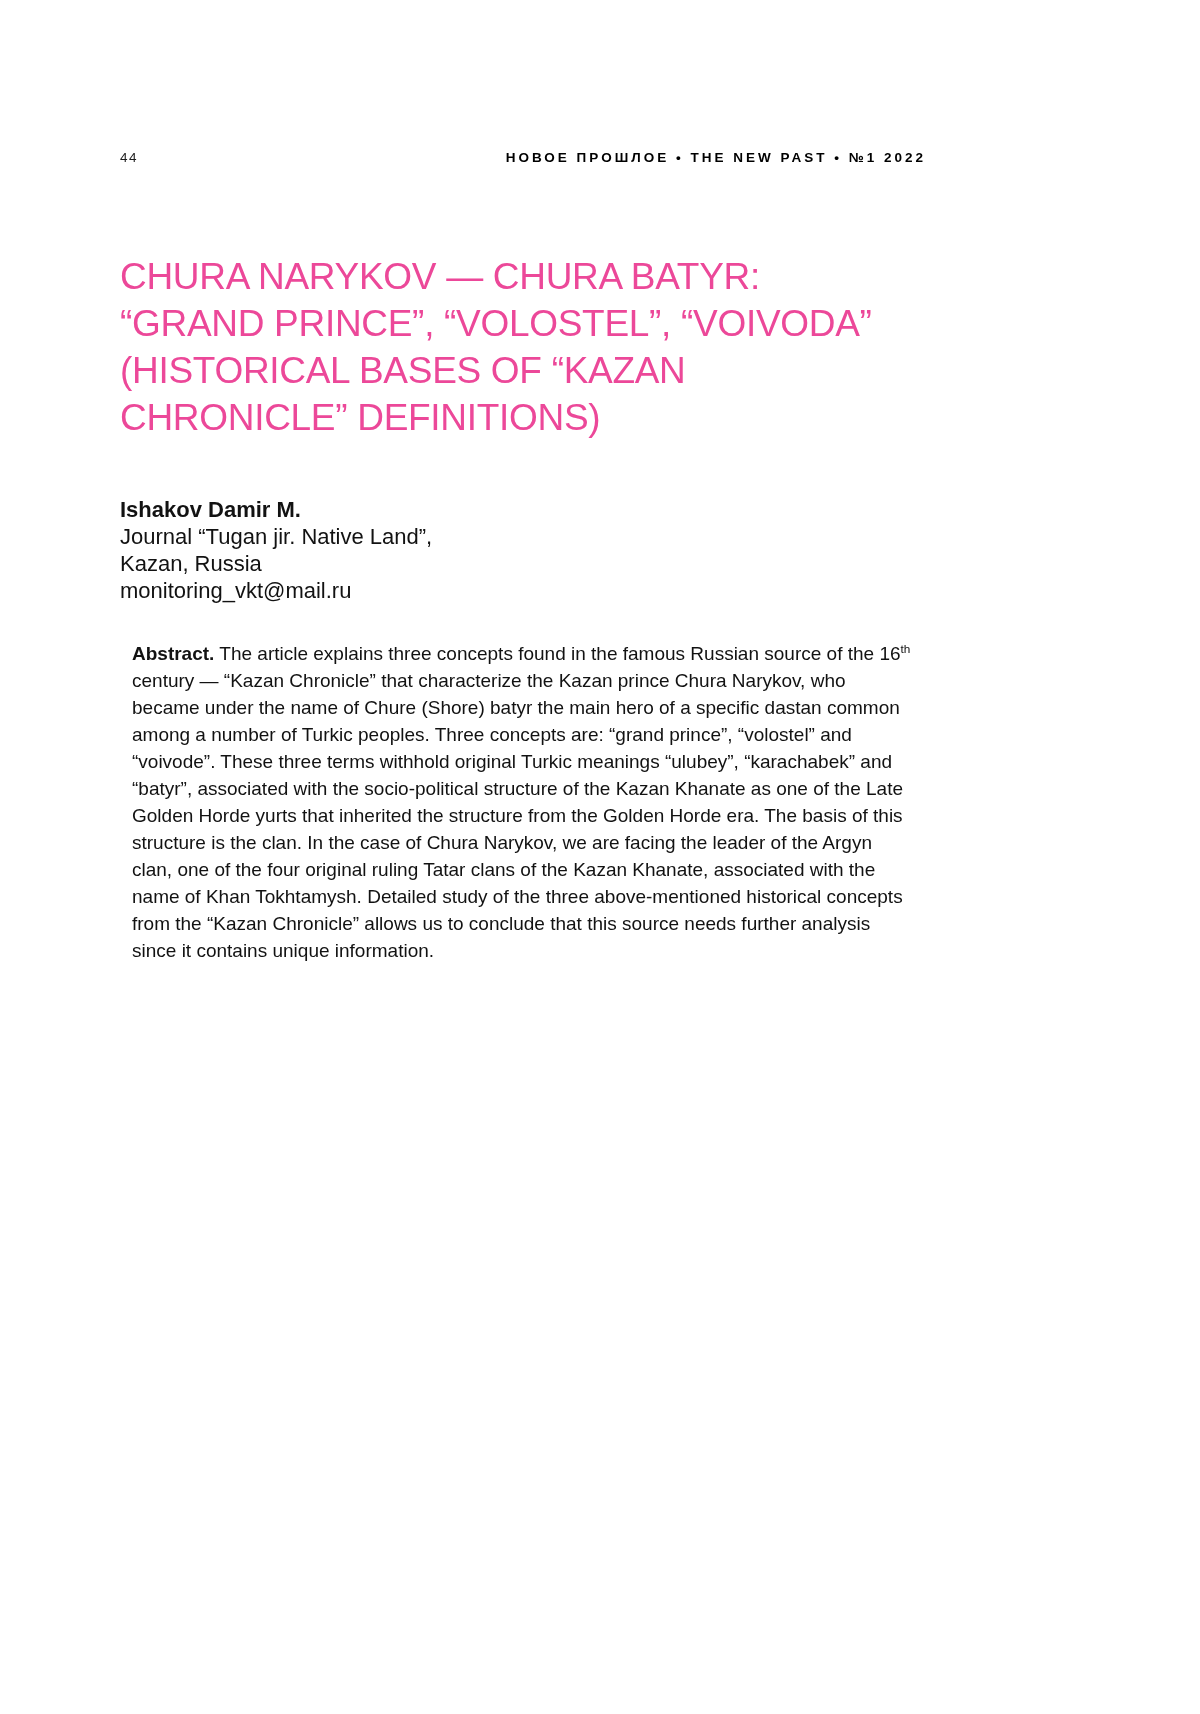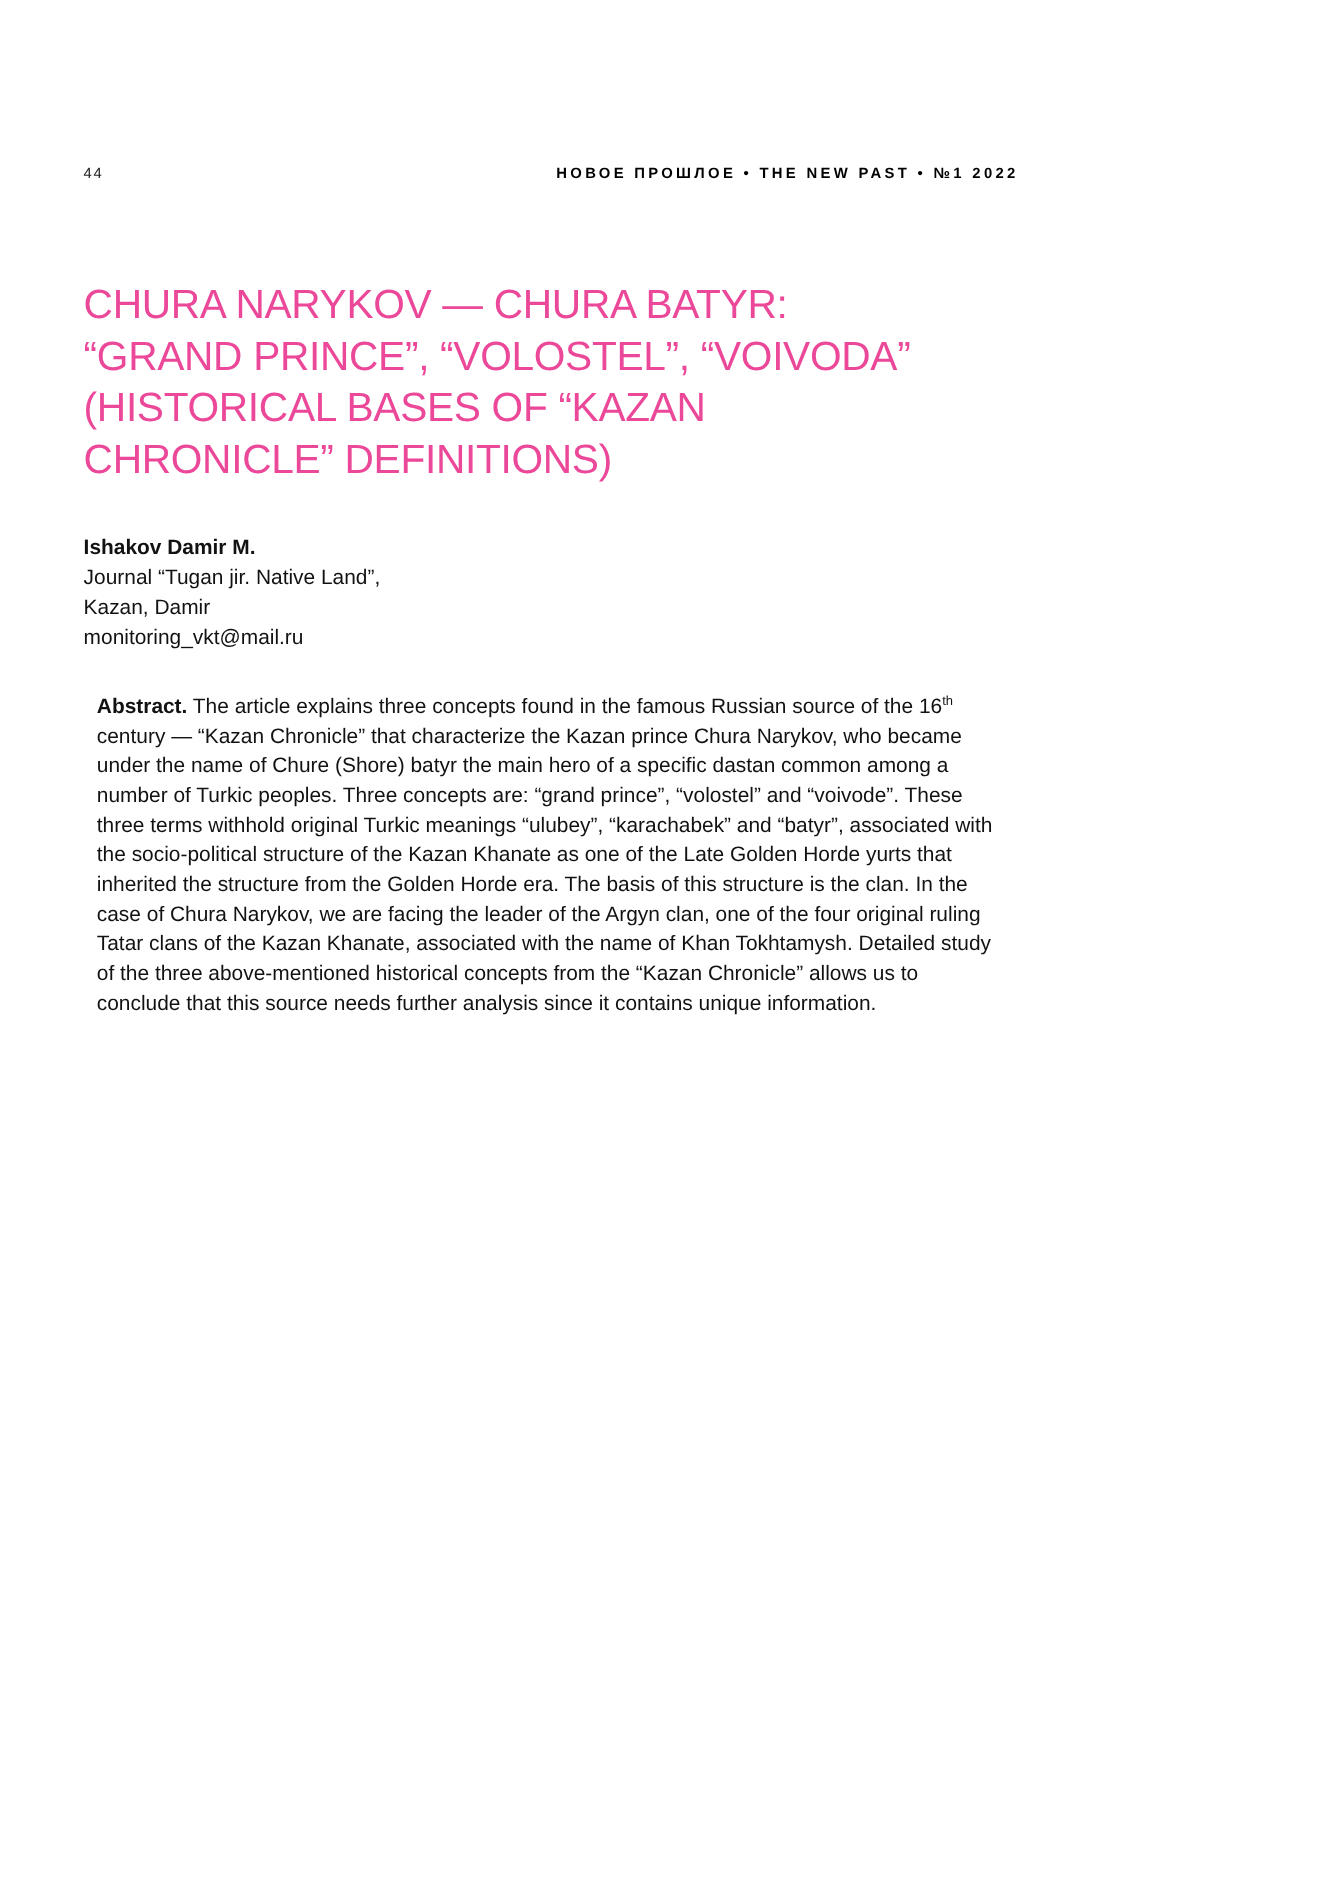--- a/index.html
+++ b/index.html
@@ -11,21 +11,21 @@
     width: 1200px;
     height: 1714px;
     font-family: "Liberation Sans", sans-serif;
     color: #121212;
     -webkit-font-smoothing: antialiased;
   }
   .page {
     box-sizing: border-box;
     width: 1148px;
     height: 1714px;
-    padding: 150px 222px 0 76px;
+    padding: 150px 222px 0 120px;
     background: #ffffff;
   }
   .page-header {
     display: flex;
     justify-content: space-between;
     align-items: baseline;
   }
   .page-number {
     font-size: 13.5px;
     font-weight: 400;
@@ -45,22 +45,22 @@
     line-height: 47px;
     font-weight: 400;
     letter-spacing: -0.3px;
     color: #ec4899;
   }
   .title-line {
     display: block;
     white-space: nowrap;
   }
   .author-block {
-    margin-top: 44px;
-    font-size: 19px;
+    margin-top: 55px;
+    font-size: 22px;
     line-height: 27px;
     color: #121212;
   }
   .author-name {
     font-weight: 700;
     display: block;
   }
   .affiliation-line {
     display: block;
   }
@@ -98,21 +98,21 @@
   <h1 class="article-title">
     <span class="title-line">CHURA NARYKOV — CHURA BATYR:</span>
     <span class="title-line">“GRAND PRINCE”, “VOLOSTEL”, “VOIVODA”</span>
     <span class="title-line">(HISTORICAL BASES OF “KAZAN</span>
     <span class="title-line">CHRONICLE” DEFINITIONS)</span>
   </h1>
 
   <div class="author-block">
     <span class="author-name">Ishakov Damir M.</span>
     <span class="affiliation-line">Journal “Tugan jir. Native Land”,</span>
-    <span class="affiliation-line">Kazan, Damir</span>
+    <span class="affiliation-line">Kazan, Russia</span>
     <span class="affiliation-line">monitoring_vkt@mail.ru</span>
   </div>
 
   <p class="body-text abstract-paragraph">
     <span class="inline-label">Abstract.</span><span> The article explains three concepts found in the famous Russian source of the 16</span><sup class="ordinal">th</sup><span> century — “Kazan Chronicle” that characterize the Kazan prince Chura Narykov, who became under the name of Chure (Shore) batyr the main hero of a specific dastan common among a number of Turkic peoples. Three concepts are: “grand prince”, “volostel” and “voivode”. These three terms withhold original Turkic meanings “ulubey”, “karachabek” and “batyr”, associated with the socio-political structure of the Kazan Khanate as one of the Late Golden Horde yurts that inherited the structure from the Golden Horde era. The basis of this structure is the clan. In the case of Chura Narykov, we are facing the leader of the Argyn clan, one of the four original ruling Tatar clans of the Kazan Khanate, associated with the name of Khan Tokhtamysh. Detailed study of the three above-mentioned historical concepts from the “Kazan Chronicle” allows us to conclude that this source needs further analysis since it contains unique information.</span>
   </p>
 
 
 </div>
 

